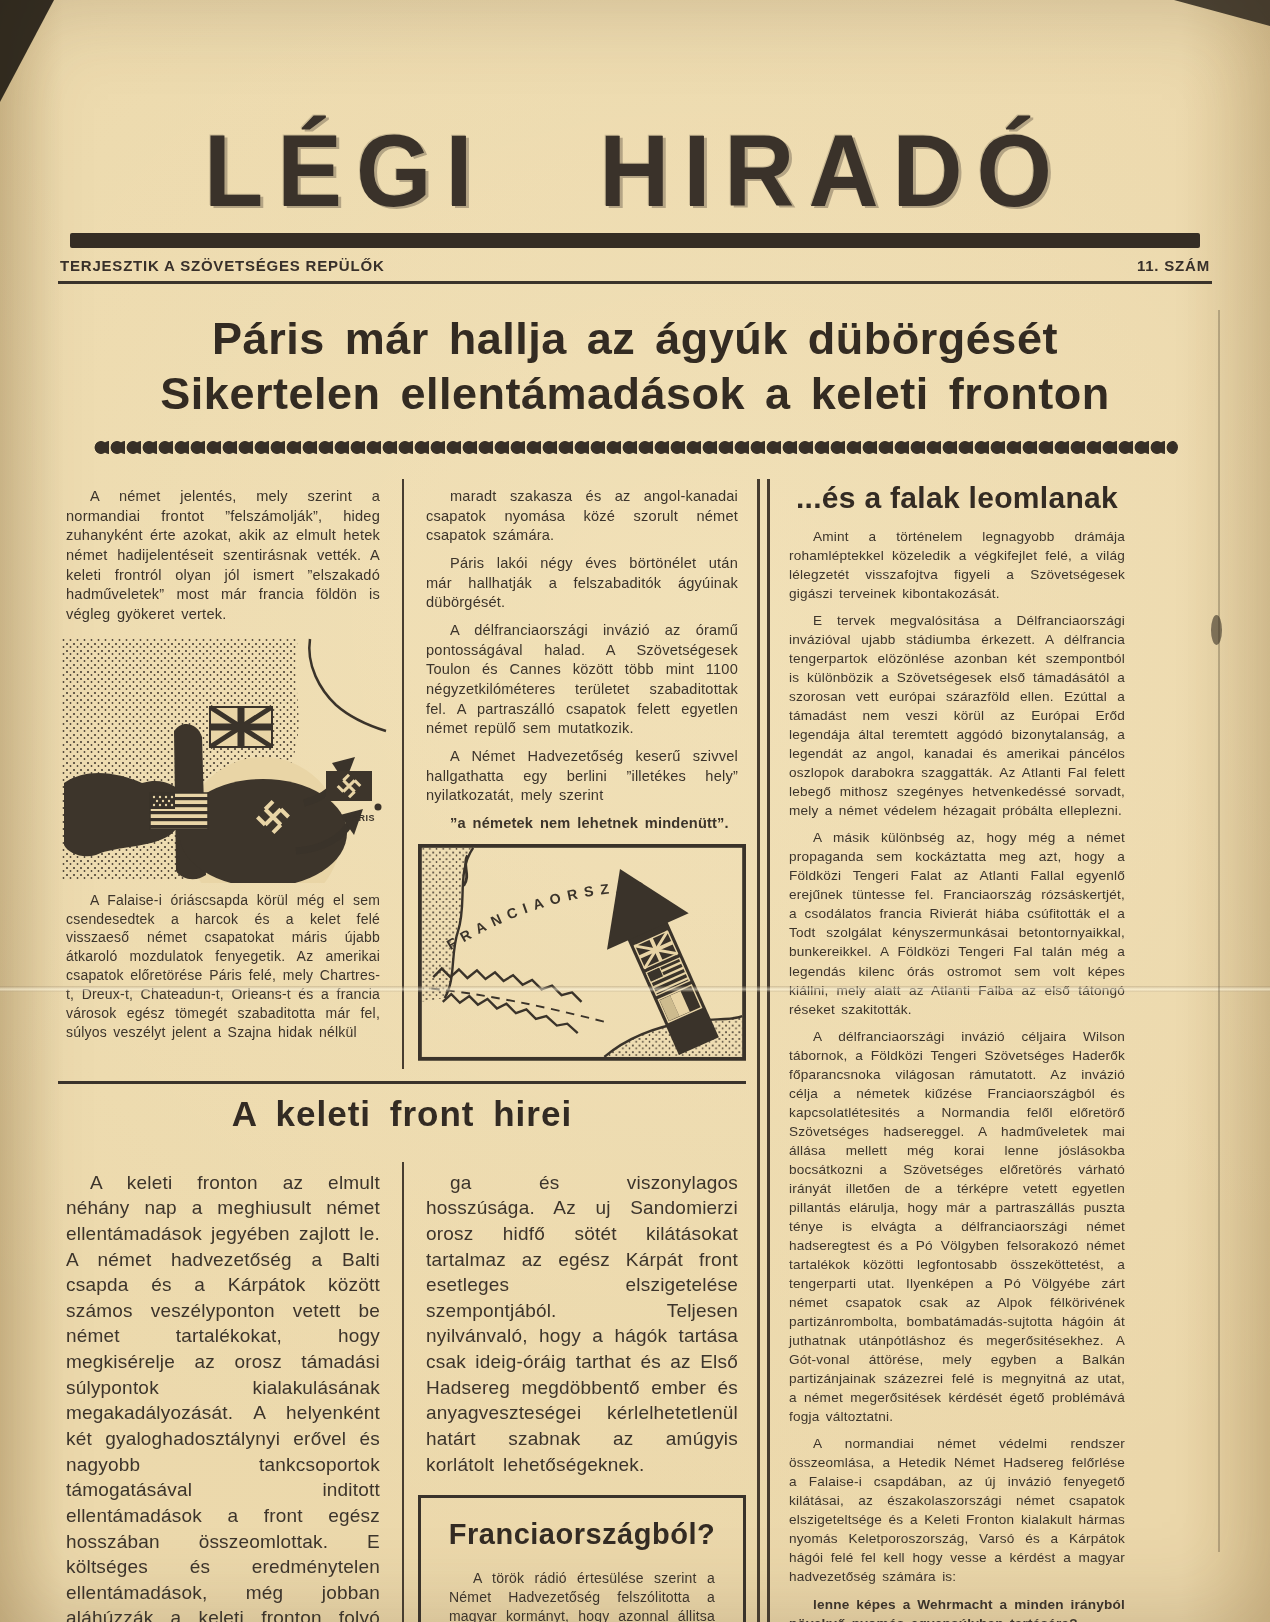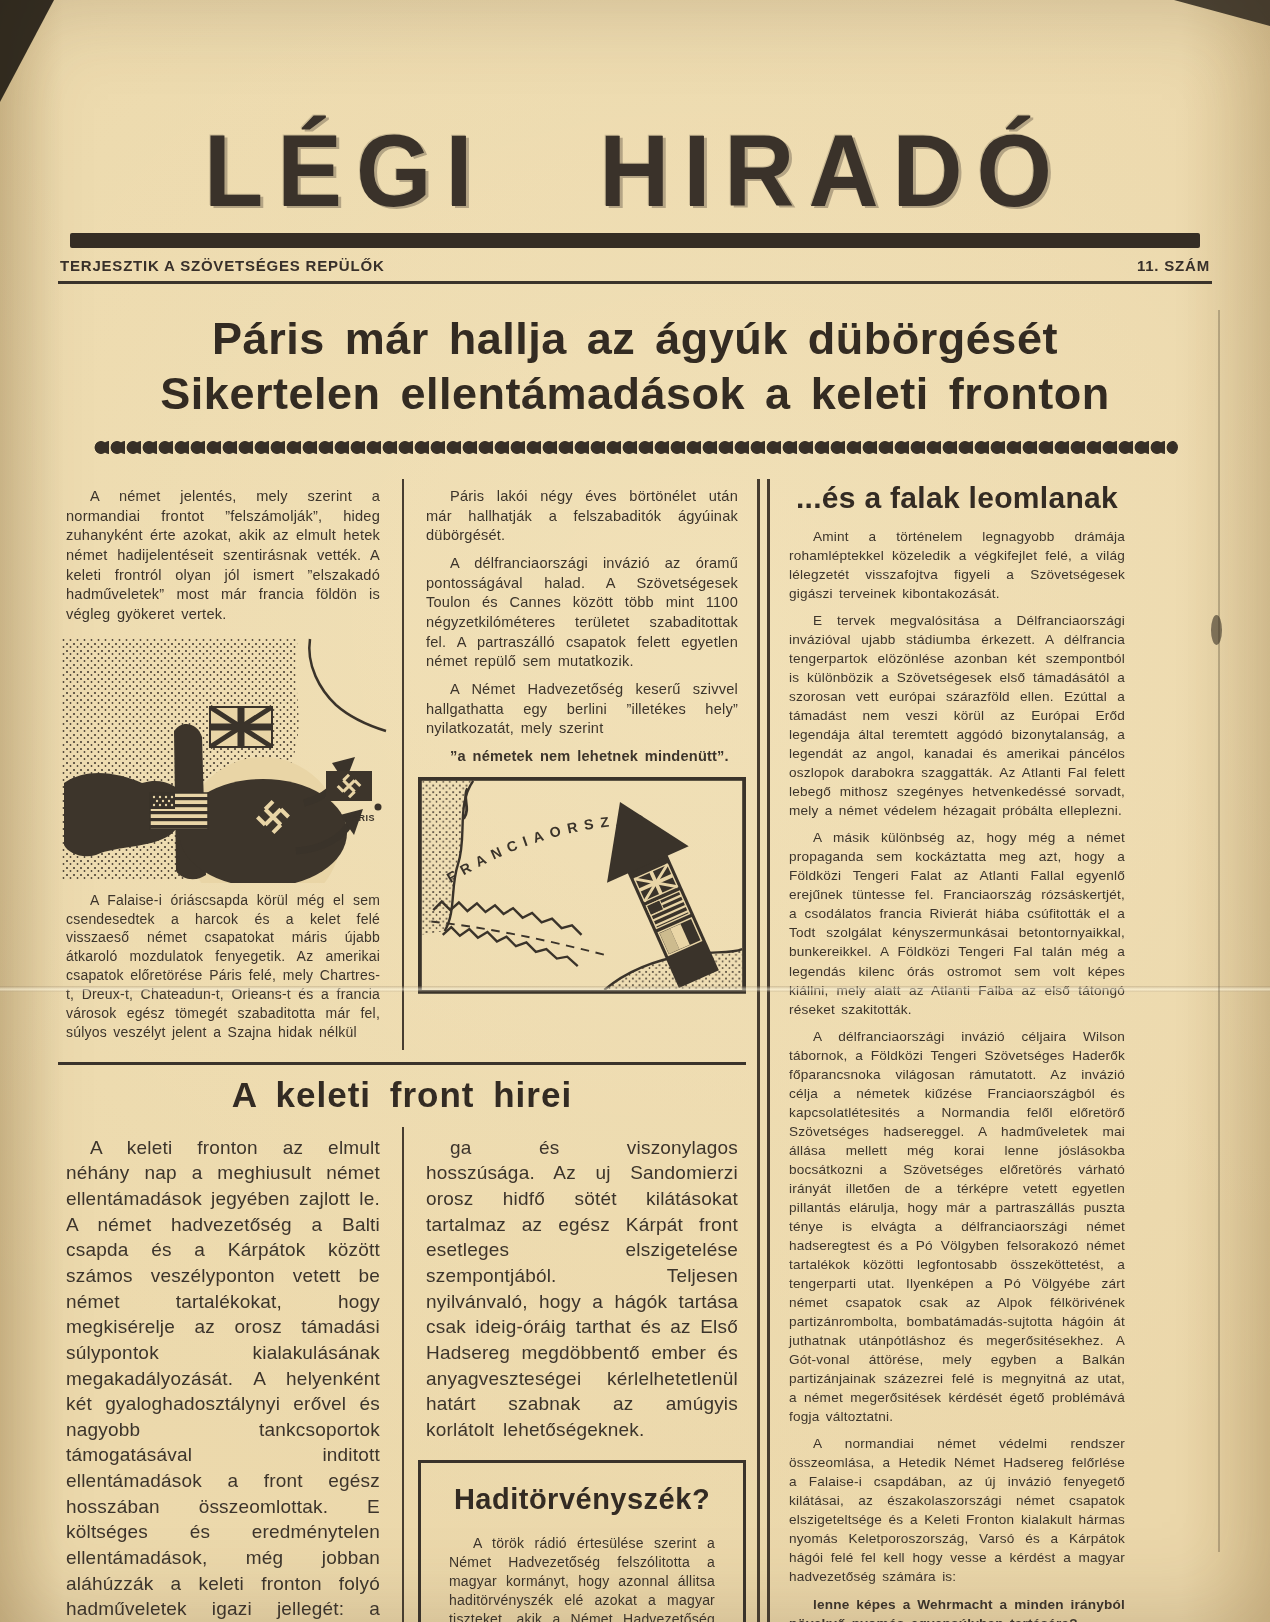--- a/index.html
+++ b/index.html
@@ -57,21 +57,21 @@
   .sz14 { font-size:14px; }
   .sz13 { font-size:19px; }
   .noindent { text-indent:0; }
   .boldline { font-weight:bold; }
   .para + .para { margin-top:2px; }
 
   figure.mapfig { margin:10px 0 8px; }
   figure.mapfig svg { display:block; width:100%; height:auto; }
 
   .sec-rule { height:3px; background:#3a332b; border:none; margin:12px 0 10px; }
-  .sec2-heading { margin:6px 0 12px; text-align:center; font-weight:bold; color:#332b23; font-size:35px; letter-spacing:1px; word-spacing:8px; }
+  .sec2-heading { margin:6px 0 28px; text-align:center; font-weight:bold; color:#332b23; font-size:35px; letter-spacing:1px; word-spacing:8px; }
 
   .tribunal-box { margin-top:18px; border:3.5px solid #3a332b; padding:16px 20px 24px; }
   .tribunal-box h3 { margin:4px 0 18px; text-align:center; font-weight:bold; font-size:29px; color:#332b23; letter-spacing:.5px; }
 
   .falak-heading { margin:2px 0 12px; text-align:center; font-weight:bold; font-size:30px; color:#332b23; letter-spacing:.3px; }
   .right-zone p.para { font-size:13.6px; line-height:1.4; }
 </style>
 </head>
 <body>
 
@@ -171,20 +171,21 @@
                   <circle cx="320" cy="172" r="3.5" fill="#3a332a"></circle>
                   <text x="302" y="186" font-size="9" font-weight="bold" letter-spacing="0.5" fill="#3a332a" text-anchor="middle">PÁRIS</text>
                 </g>
               </svg>
             </figure>
 
             <p class="para sz14">A Falaise-i óriáscsapda körül még el sem csendesedtek a harcok és a kelet felé visszaeső német csapatokat máris újabb átkaroló mozdulatok fenyegetik. Az amerikai csapatok előretörése Páris felé, mely Chartres-t, Dreux-t, Chateadun-t, Orleans-t és a francia városok egész tömegét szabaditotta már fel, súlyos veszélyt jelent a Szajna hidak nélkül</p>
           </div>
 
           <div class="colB">
+            <p class="para sz15 noindent">maradt szakasza és az angol-kanadai csapatok nyomása közé szorult német csapatok számára.</p>
             <p class="para sz15">Páris lakói négy éves börtönélet után már hallhatják a felszabaditók ágyúinak dübörgését.</p>
             <p class="para sz15">A délfranciaországi invázió az óramű pontosságával halad. A Szövetségesek Toulon és Cannes között több mint 1100 négyzetkilóméteres területet szabaditottak fel. A partraszálló csapatok felett egyetlen német repülő sem mutatkozik.</p>
             <p class="para sz15">A Német Hadvezetőség keserű szivvel hallgathatta egy berlini ”illetékes hely” nyilatkozatát, mely szerint</p>
             <p class="para sz15 boldline">”a németek nem lehetnek mindenütt”.</p>
 
             <figure class="mapfig">
               <svg viewBox="0 0 345 228" xmlns="http://www.w3.org/2000/svg">
                 <defs>
                   <pattern id="stip2" width="7" height="7" patternUnits="userSpaceOnUse">
                     <circle cx="2" cy="2" r="1.1" fill="#4a4034"></circle>
@@ -246,21 +247,21 @@
         <h2 class="sec2-heading">A keleti front hirei</h2>
         <div class="cols2">
           <div class="colA">
             <p class="para sz13">A keleti fronton az elmult néhány nap a meghiusult német ellentámadások jegyében zajlott le. A német hadvezetőség a Balti csapda és a Kárpátok között számos veszélyponton vetett be német tartalékokat, hogy megkisérelje az orosz támadási súlypontok kialakulásának megakadályozását. A helyenként két gyaloghadosztálynyi erővel és nagyobb tankcsoportok támogatásával inditott ellentámadások a front egész hosszában összeomlottak. E költséges és eredménytelen ellentámadások, még jobban aláhúzzák a keleti fronton folyó hadműveletek igazi jellegét: a Wehrmacht felőrlését. A német hadvezetés nincsen többé abban a helyzetben, hogy a stratégiai tartalékok elosztásánál mérlegelés tárgyává tegye a keleti front és a nyugatfranciaországi frontszakasz veszélyhányadosait, mert a délfranciaországi invázió teljesen uj helyzetet teremtett.</p>
             <p class="para sz13" style="margin-top:10px">A Kárpátok hágóin álló csapatok feladatát nagy mértékben megneheziti a magyar egységek által tartott vonalak szaggatottsá-</p>
           </div>
           <div class="colB">
             <p class="para sz13 noindent">ga és viszonylagos hosszúsága. Az uj Sandomierzi orosz hidfő sötét kilátásokat tartalmaz az egész Kárpát front esetleges elszigetelése szempontjából. Teljesen nyilvánvaló, hogy a hágók tartása csak ideig-óráig tarthat és az Első Hadsereg megdöbbentő ember és anyagveszteségei kérlelhetetlenül határt szabnak az amúgyis korlátolt lehetőségeknek.</p>
 
             <div class="tribunal-box">
-              <h3>Haditörvényszék?</h3>
+              <h3>Franciaországból?</h3>
               <p class="para sz14">A török rádió értesülése szerint a Német Hadvezetőség felszólitotta a magyar kormányt, hogy azonnal állitsa haditörvényszék elé azokat a magyar tiszteket, akik a Német Hadvezetőség parancsa ellenére visszavonták csapataikat a Kárpátokban.</p>
             </div>
           </div>
         </div>
       </section>
     </div>
 
     <div class="vdouble"></div>
 
     <div class="right-zone">

